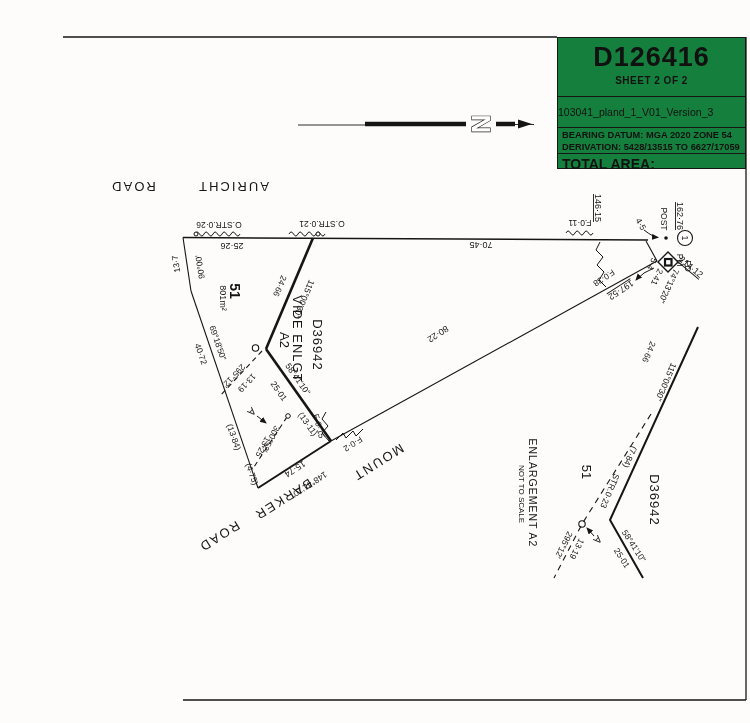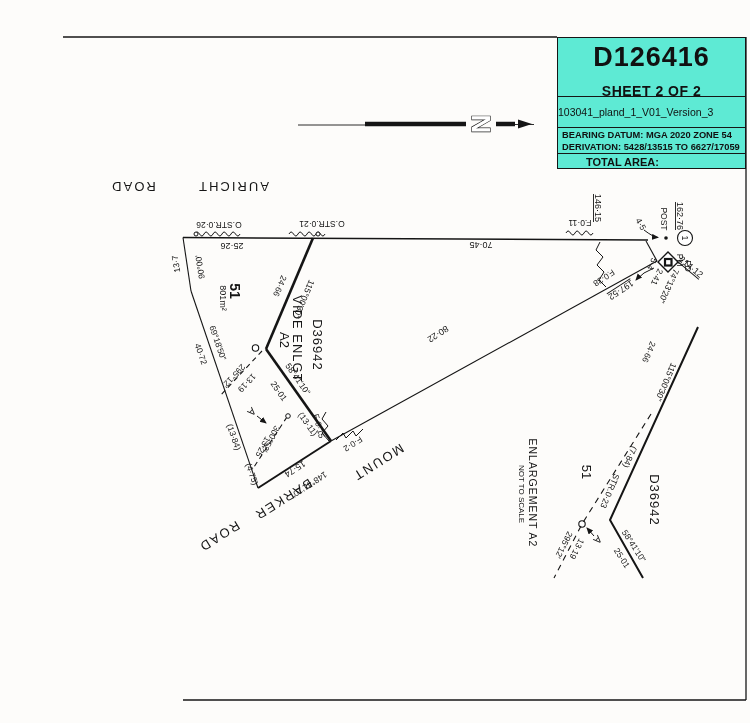--- a/index.html
+++ b/index.html
@@ -11,29 +11,29 @@
   .s9{font-size:9px;}
   .s10{font-size:10.5px;}
   .s13{font-size:13px;}
   .s14{font-size:14px;font-weight:bold;}
   .road{font-size:13px;letter-spacing:2px;}
   .sp1{letter-spacing:1px;}
   .u{text-decoration:underline;}
   .nglyph{font-size:26px;font-weight:bold;fill:#fff;stroke:#111;stroke-width:1.2px;paint-order:stroke;}
   
   .tb{position:absolute;left:557px;top:37px;width:189px;height:132px;border:1.6px solid #161616;
-      background:#5eead4;box-sizing:border-box;}
+      background:#15803d;box-sizing:border-box;}
   .tb-row1{height:59px;border-bottom:1.4px solid #161616;text-align:center;box-sizing:border-box;}
   .tb-plan{font-size:27px;font-weight:bold;letter-spacing:1px;padding-top:4px;}
-  .tb-sheet{font-size:14px;font-weight:bold;letter-spacing:.5px;margin-top:10px;}
+  .tb-sheet{font-size:10px;font-weight:bold;letter-spacing:.5px;margin-top:2px;}
   .tb-row2{height:31px;border-bottom:1.4px solid #161616;text-align:left;box-sizing:border-box;
            font-size:10.5px;line-height:31px;}
   .tb-row3{height:26px;border-bottom:1.4px solid #161616;box-sizing:border-box;
            font-size:9.3px;font-weight:bold;line-height:11.5px;padding:2px 0 16px 4px;}
-  .tb-row4{height:13px;font-size:11px;font-weight:bold;padding:2px 0 0 4px;box-sizing:border-box;margin-left:24px;}
+  .tb-row4{height:13px;font-size:14px;font-weight:bold;padding:2px 0 0 4px;box-sizing:border-box;}
 </style>
 </head>
 <body>
 
 <div id="sheet">
 
   <svg width="750" height="723" viewBox="0 0 750 723">
     <defs>
       <marker id="ah" markerWidth="8" markerHeight="8" refX="6" refY="3" orient="auto">
         <path d="M0,0 L7,3 L0,6 Z" fill="#151515"></path>

